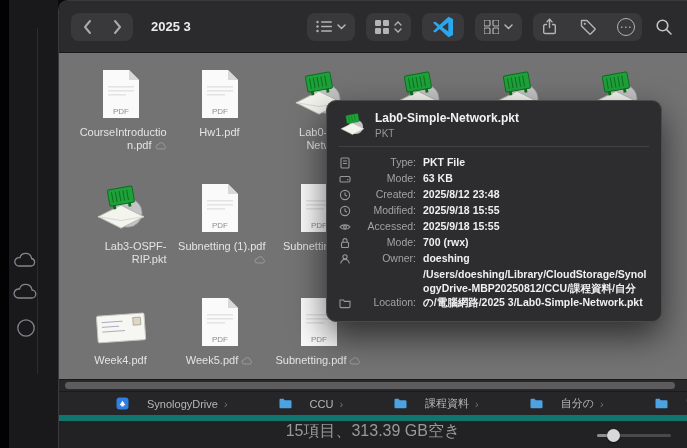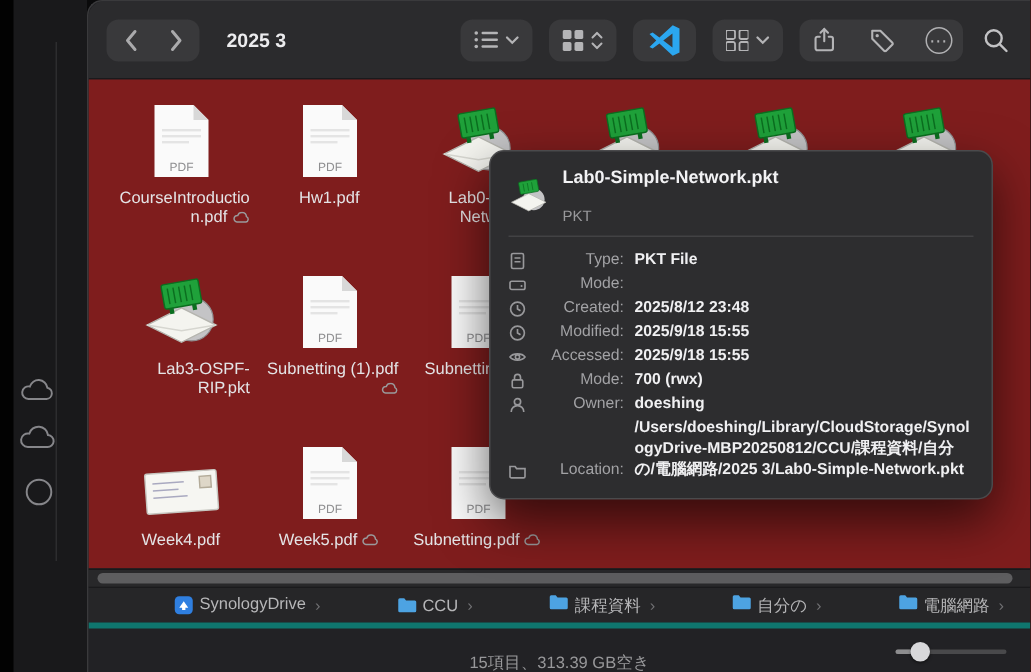--- a/index.html
+++ b/index.html
@@ -36,51 +36,51 @@
   .tb-right { margin-left:auto; display:flex; align-items:center; gap:11px; }
   .tb-pill { background:#39393b; border-radius:8px; height:28px; display:flex; align-items:center; padding:0 9px; gap:5px; color:#b4b4b6; }
   .tb-plain { height:28px; padding:0 2px; color:#b4b4b6; }
   .tb-group { padding:0; }
   .tb-group button { width:33px; height:28px; }
   .more-circle { width:18px; height:18px; border:1.4px solid #b0b0b2; border-radius:50%;
     display:flex; align-items:center; justify-content:center; font-size:12px; line-height:0; color:#b0b0b2; }
   svg { display:block; }
 
   
-  .content { flex:0 0 326px; position:relative; background:#7f1d1d; }
+  .content { flex:0 0 326px; position:relative; background:#737373; }
   .files { position:absolute; left:12px; top:4px; display:grid; grid-template-columns:repeat(6,99px); grid-auto-rows:114px; }
   .file { display:flex; flex-direction:column; align-items:center; padding-top:8px; }
   .ficon { height:54px; display:flex; align-items:flex-end; justify-content:center; }
   .fname { margin-top:7px; font-size:11px; line-height:13px; color:#e4e4e6; text-align:right; max-width:92px; word-wrap:break-word; }
   .fname .cloud { display:inline-block; vertical-align:-1px; margin-left:3px; }
   .r1{grid-row:1}.r2{grid-row:2}.r3{grid-row:3}
   .c1{grid-column:1}.c2{grid-column:2}.c3{grid-column:3}.c4{grid-column:4}.c5{grid-column:5}.c6{grid-column:6}
 
   
   .popover { position:absolute; left:267px; top:47px; width:336px; z-index:5;
     background:#2d2d2f; border:1px solid #4a4a4c; border-radius:10px;
     box-shadow:0 14px 34px rgba(0,0,0,.6); padding:10px 12px 12px; }
   .pop-head { display:flex; align-items:center; gap:9px; padding-bottom:7px; border-bottom:1px solid #424244; }
   .pop-title { font-size:12px; font-weight:700; color:#f2f2f4; }
-  .pop-sub { font-size:10px; color:#98989b; margin-top:14px; }
+  .pop-sub { font-size:10px; color:#98989b; margin-top:3px; }
   .pop-rows { padding-top:8px; display:flex; flex-direction:column; gap:2px; }
   .prow { display:flex; align-items:flex-end; font-size:10.5px; line-height:14px; }
   .prow .pic { flex:0 0 17px; padding-top:1px; }
   .plabel { flex:0 0 60px; text-align:right; color:#a2a2a5; margin-right:7px; }
   .pvalue { flex:1; color:#f0f0f2; font-weight:700; word-break:break-all; }
 
   
   .hscroll { flex:0 0 12px; background:#28282a; border-top:1px solid #19191b; position:relative; }
   .hthumb { position:absolute; left:6px; top:2px; height:7px; width:calc(100% - 18px); background:#5d5d5f; border-radius:4px; }
   .pathbar { flex:0 0 24px; background:#262628; border-top:1px solid #1a1a1c;
     display:flex; align-items:center; padding:0 12px; font-size:11px; color:#b6b6b8; white-space:nowrap; overflow:hidden; }
-  .pitem { display:flex; gap:4px;padding-left:45px; }
+  .pitem { display:flex; align-items:center; gap:18px;padding-left:45px; }
   .psep { color:#707073; margin:0 6px; }
-  .statusbar { flex:0 0 34px; background:#222225; border-top:4px solid #0f766e;
-    position:relative; display:flex; align-items:flex-end; justify-content:center; font-size:11px; color:#98989a; }
+  .statusbar { flex:0 0 34px; background:#222225; border-top:6px solid #0f766e;
+    position:relative; display:flex; align-items:flex-start; justify-content:center; font-size:16px; color:#98989a; }
   .zoom { position:absolute; right:16px; top:50%; transform:translateY(-50%); width:74px; height:14px; }
   .ztrack { position:absolute; left:0; right:0; top:6px; height:3px; background:#49494b; border-radius:2px; }
   .zfill  { position:absolute; left:0; width:16px; top:6px; height:3px; background:#8d8d8f; border-radius:2px; }
   .zknob  { position:absolute; left:10px; top:1px; width:13px; height:13px; border-radius:50%; background:#d8d8da; box-shadow:0 1px 2px rgba(0,0,0,.5); }
 </style>
 </head>
 <body>
 
 <div class="desktop-left">
   <div class="left-divider"></div>
@@ -445,20 +445,21 @@
           <span class="pvalue">PKT File</span>
         </div>
         <div class="prow">
           <span class="pic">
               <svg width="12" height="12" viewBox="0 0 12 12" fill="none" stroke="#98989b" stroke-width="1.1">
                 <rect x="1" y="3.5" width="10" height="5.5" rx="1.2"></rect>
                 <circle cx="8.7" cy="6.7" r=".7" fill="#98989b" stroke="none"></circle>
               </svg>
             </span>
           <span class="plabel">Mode:</span>
+          <span class="pvalue">63 KB</span>
         </div>
         <div class="prow">
           <span class="pic">
               <svg width="12" height="12" viewBox="0 0 12 12" fill="none" stroke="#98989b" stroke-width="1.1">
                 <circle cx="6" cy="6" r="4.6"></circle>
                 <path d="M6 3.4 V6 L8 7.2"></path>
               </svg>
             </span>
           <span class="plabel">Created:</span>
           <span class="pvalue">2025/8/12 23:48</span>

